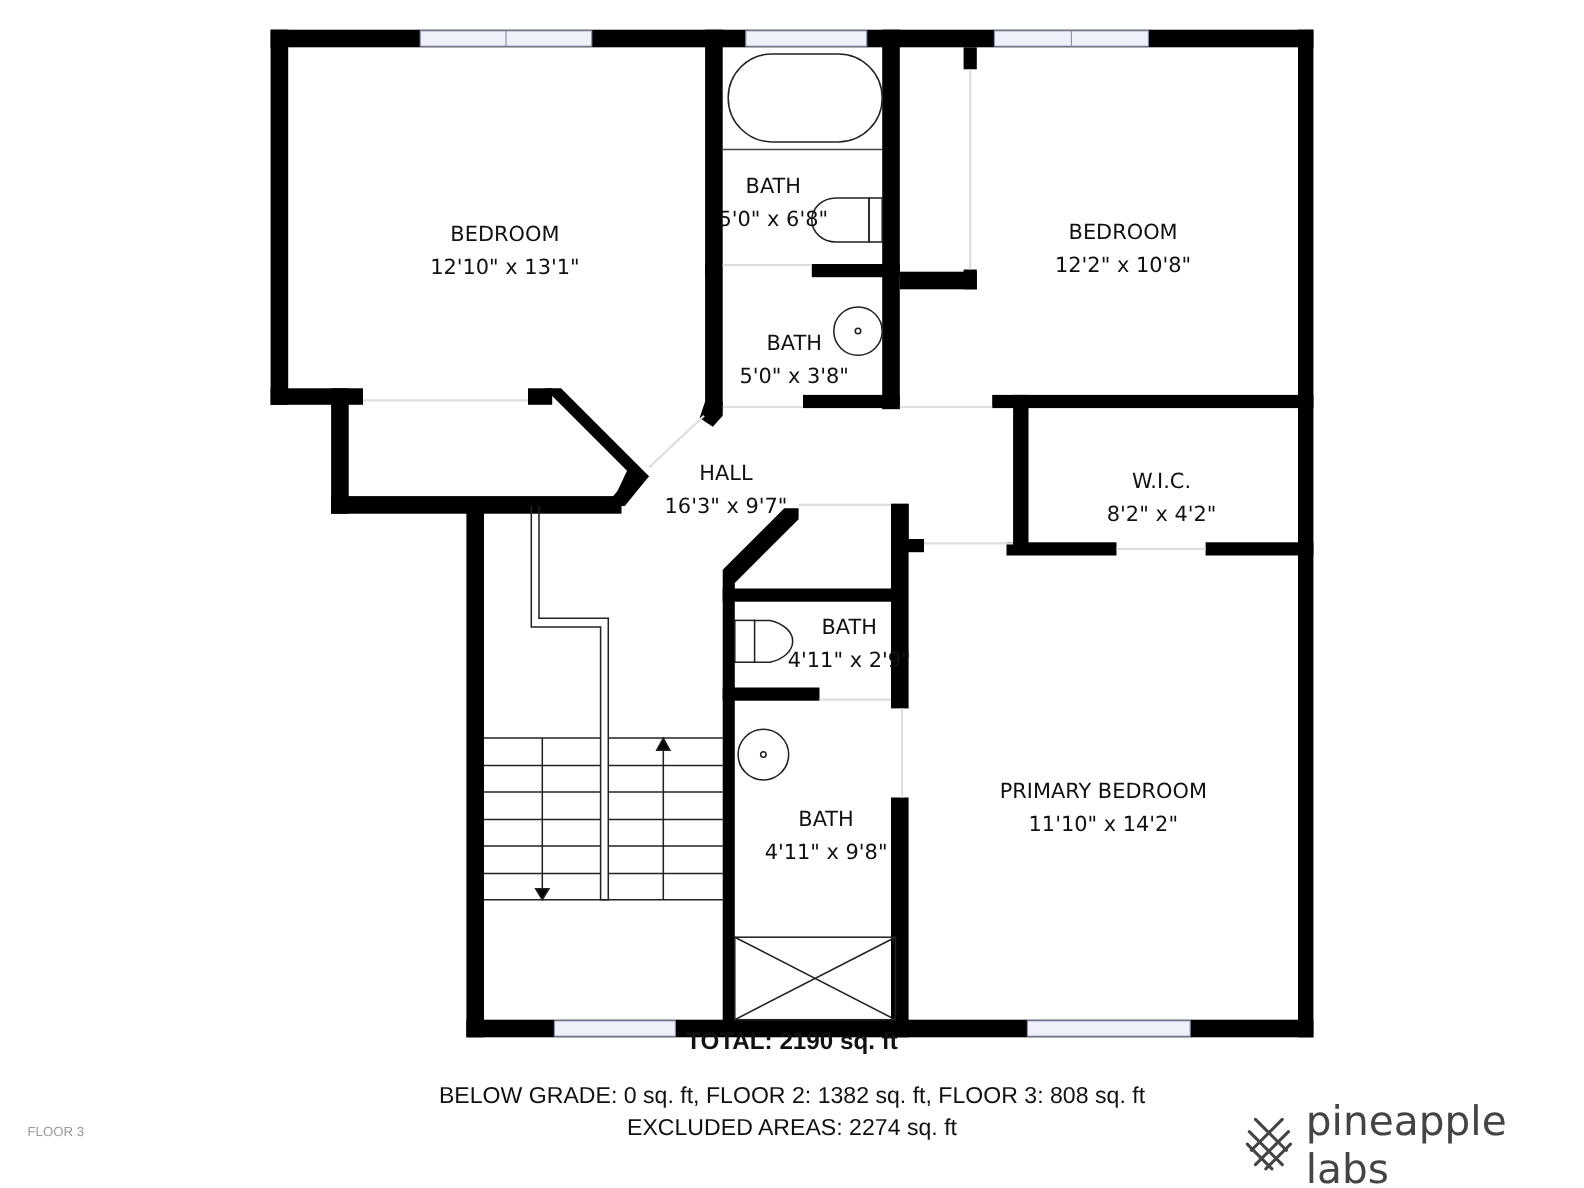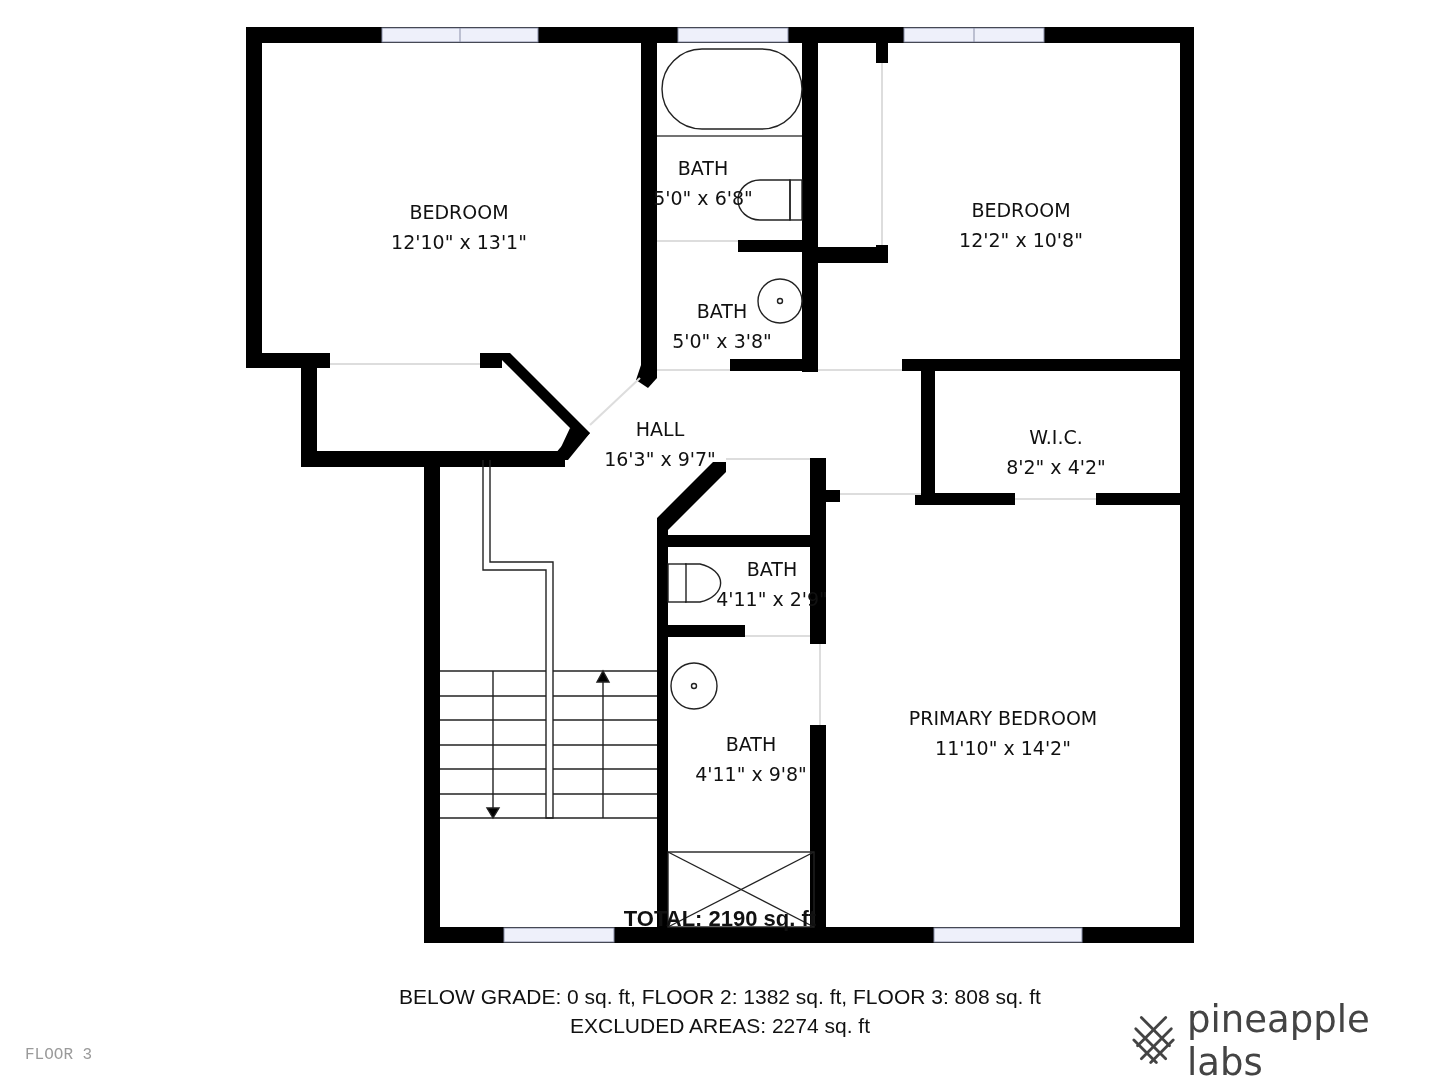--- a/index.html
+++ b/index.html
@@ -1,23 +1,23 @@
 <!DOCTYPE html>
 <html><head>
 <meta charset="utf-8">
 <style>
   html, body { margin:0; padding:0; background:#ffffff; }
   body { width:1440px; height:1080px; position:relative; overflow:hidden; font-family:"DejaVu Sans", "Liberation Sans", sans-serif; }
   #plan { position:absolute; left:0; top:0; width:1440px; height:1080px; }
   .room-label { font-family:"DejaVu Sans", sans-serif; font-size:19px; fill:#111; text-anchor:middle; }
   .summary { position:absolute; left:0; width:1440px; text-align:center; color:#111; font-family:"Liberation Sans", sans-serif; }
-  .summary .total { top:906px; position:absolute; width:100%; font-size:22px; font-weight:bold; }
+  .summary .total { top:934px; position:absolute; width:100%; font-size:22px; font-weight:bold; }
   .summary .line2 { top:985px; position:absolute; width:100%; font-size:21px;text-align:center; }
   .summary .line3 { top:1014px; position:absolute; width:100%; font-size:21px; }
-  .floor-tag { position:absolute; left:25px; top:1046px; font-size:16px; color:#9a9a9a; font-family:Liberation Mono, monospace; }
+  .floor-tag { position:absolute; left:25px; top:1022px; font-size:12px; color:#9a9a9a; font-family:Liberation Sans, sans-serif; }
   .brand { position:absolute; left:1132px; top:998px; display:flex; align-items:center; gap:12px; }
   .brand-text { font-size:37px; color:#444; font-family:"DejaVu Sans", sans-serif; }
 </style>
 </head>
 <body>
 
 <svg id="plan" viewBox="0 0 1440 1080" xmlns="http://www.w3.org/2000/svg">
   <g fill="#000">
 
     <rect x="246" y="27" width="948" height="16"></rect>

